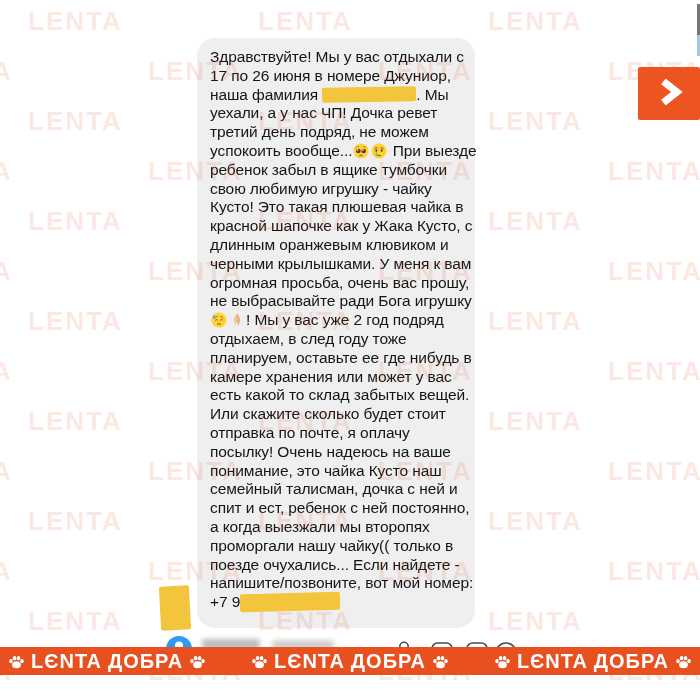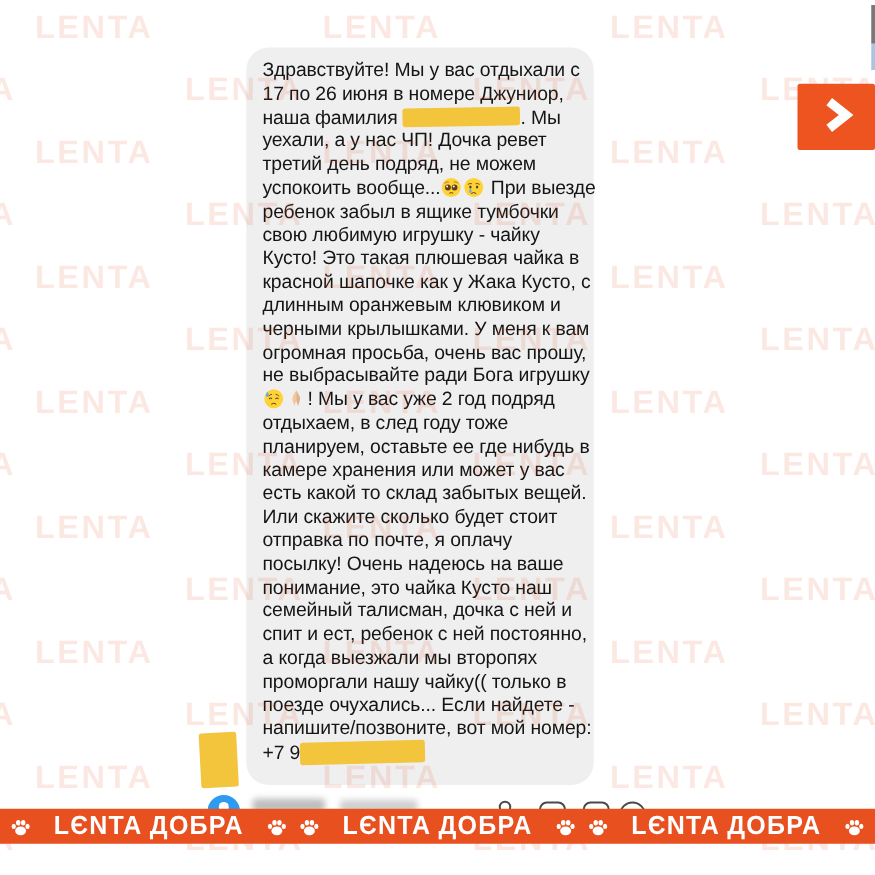--- a/index.html
+++ b/index.html
@@ -41,21 +41,21 @@
             justify-content:center;cursor:pointer;padding:0;border-radius:2px;}
 
   
   .edge-strip-dark{position:absolute;right:0;top:4px;width:3px;height:31px;background:#787878;z-index:8;}
   .edge-strip-blue{position:absolute;right:0;top:35px;width:3px;height:21px;background:#A8C6E4;z-index:8;}
 
   
   .banner{position:absolute;left:0;top:647px;width:700px;height:28px;background:var(--accent,#E8501F);
           z-index:10;display:flex;align-items:center;justify-content:space-between;
           padding:0 8px;box-sizing:border-box;}
-  .bseg{display:flex;align-items:center;gap:18px;}
+  .bseg{display:flex;align-items:center;gap:6px;}
   .btxt{color:#fff;font-weight:800;font-size:20px;letter-spacing:1px;white-space:nowrap;
         transform:scaleY(1.05);}
   .paw{display:flex;}
 </style>
 </head>
 <body>
 
 <div id="stage">
 
   <div class="bubble">

